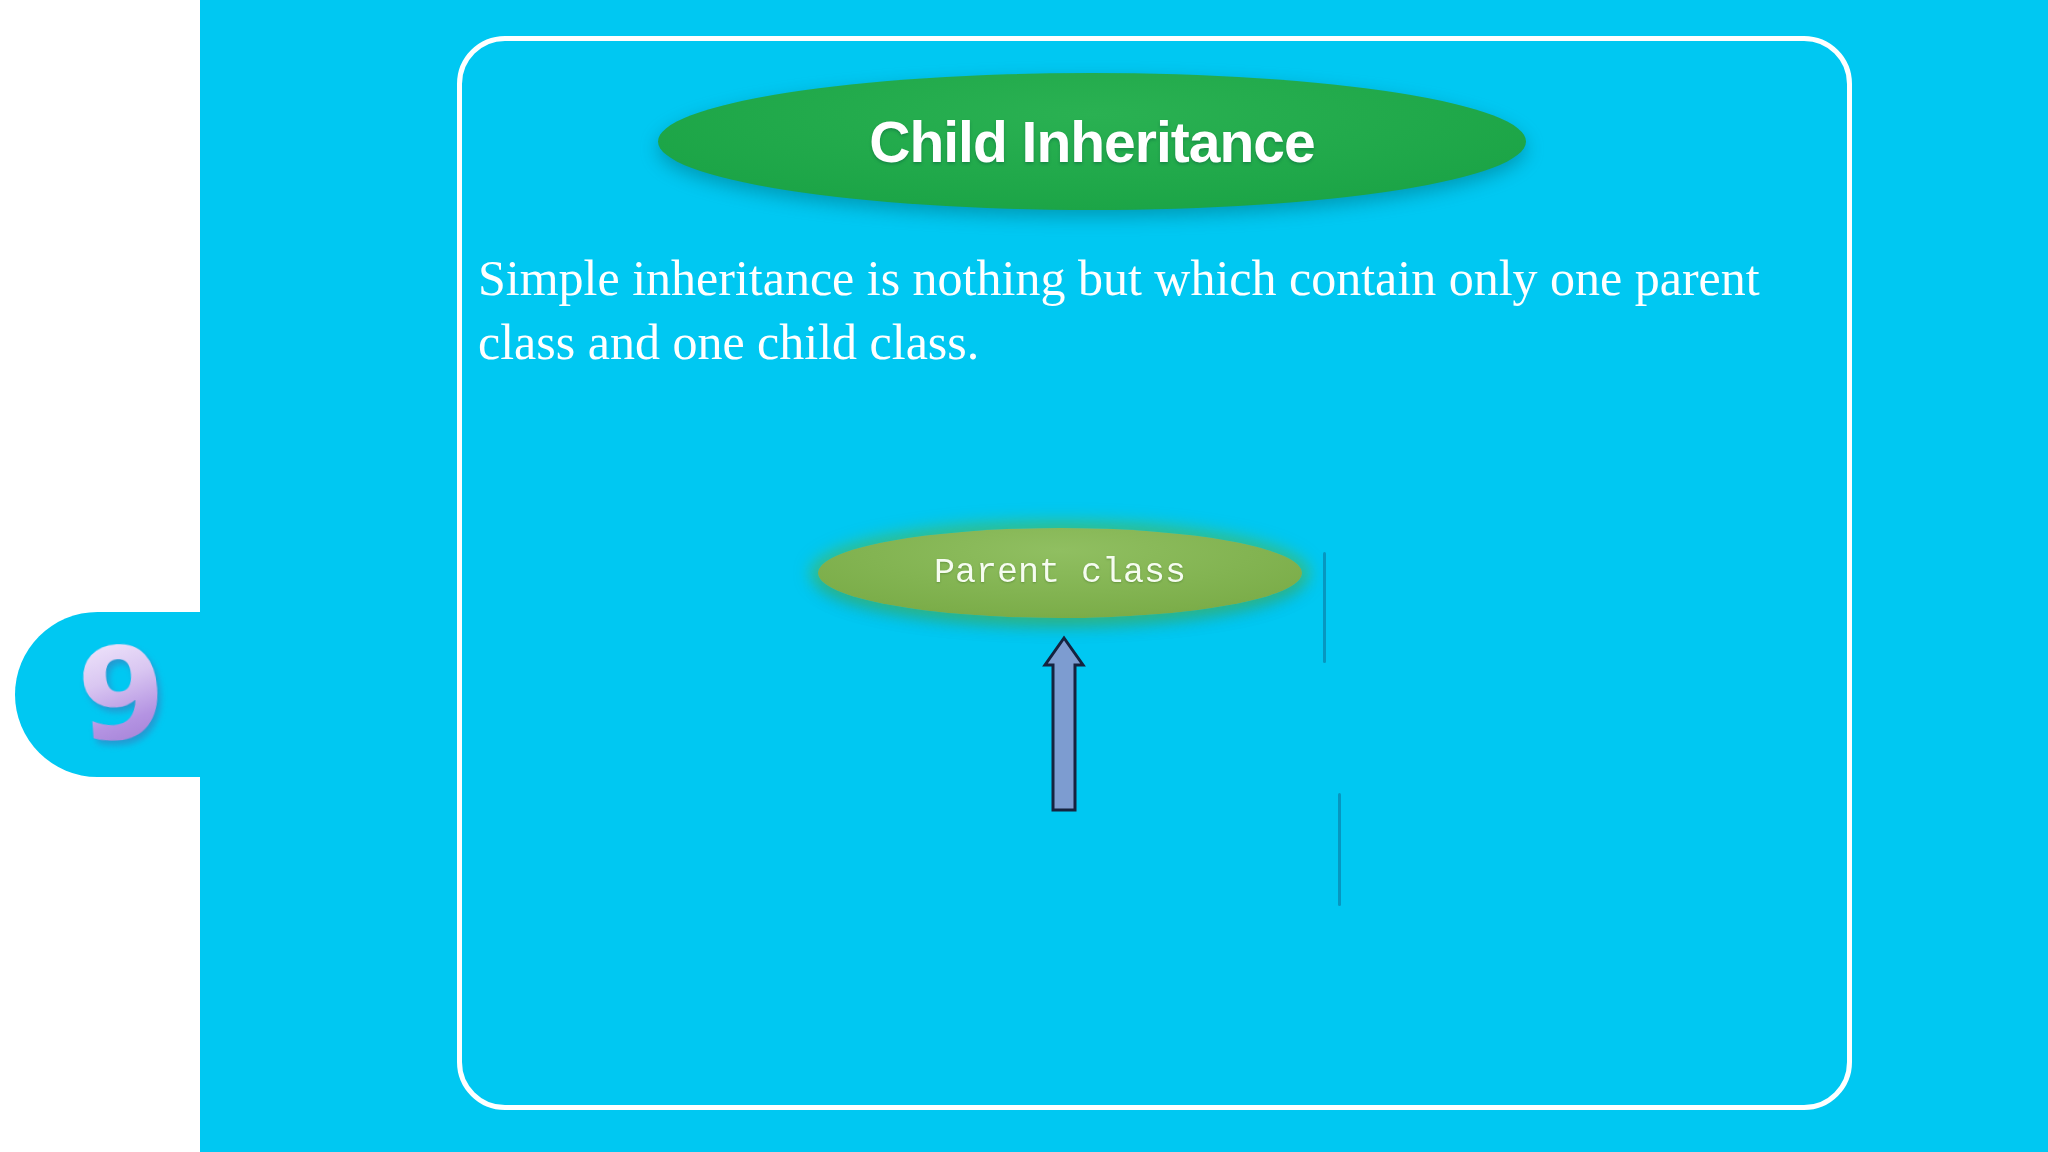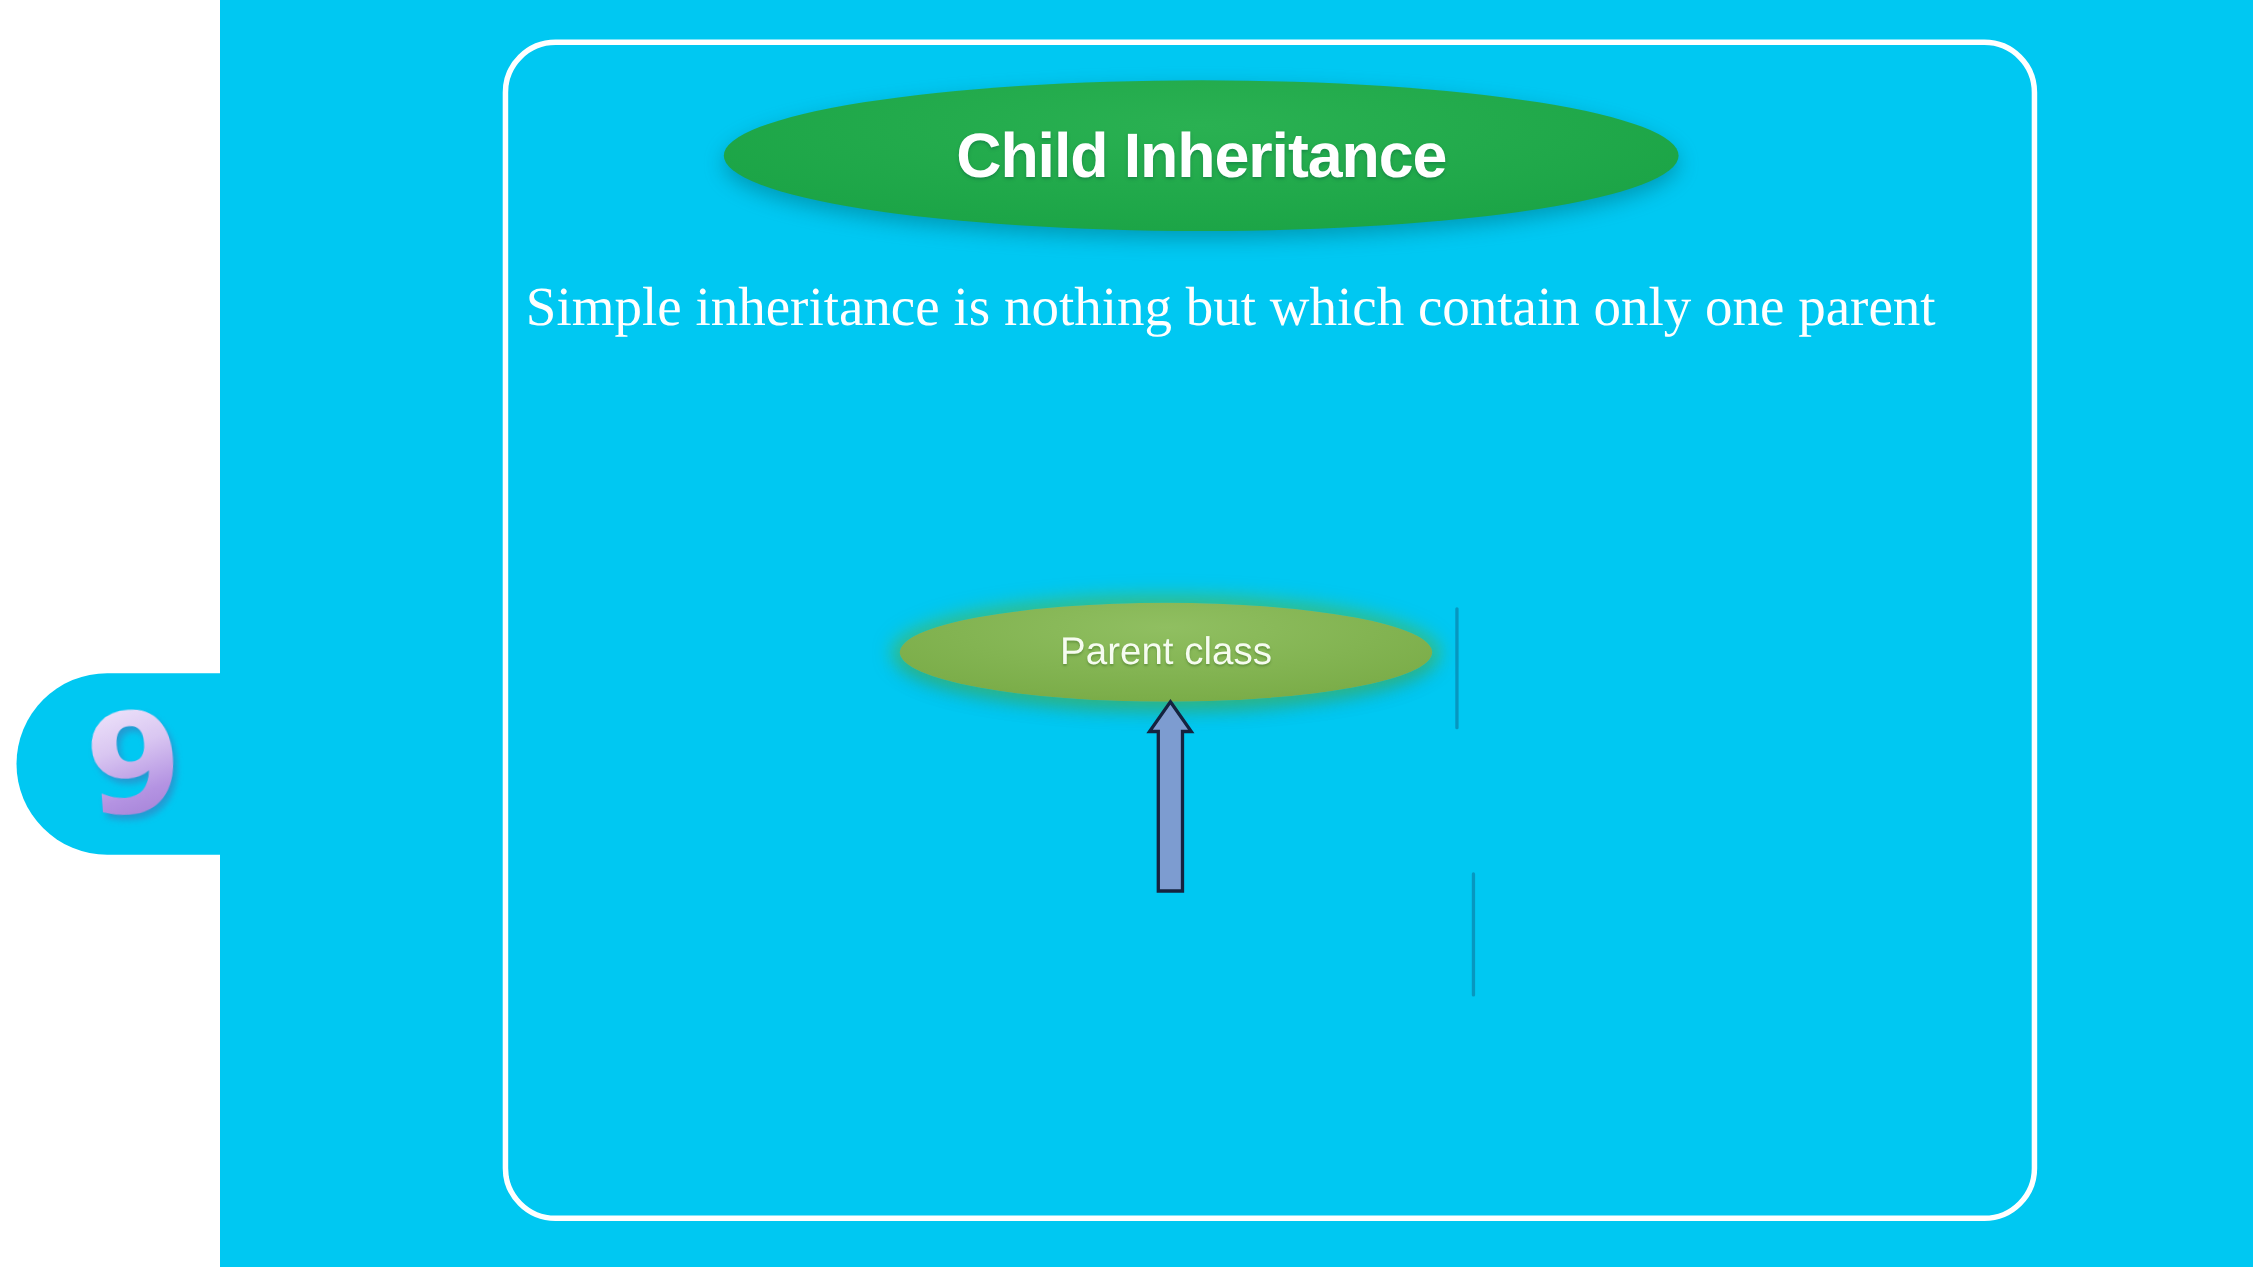--- a/index.html
+++ b/index.html
@@ -46,21 +46,21 @@
     font-size:50px;line-height:64px;
   }
   .body-line{white-space:nowrap;}
   
   .node{
     position:absolute;border-radius:50%;
     background:radial-gradient(120% 140% at 50% 25%,var(--node-green-light) 0%,var(--node-green) 50%,#669d37 85%,var(--node-green-dark) 100%);
     box-shadow:0 0 15px 8px rgba(85,185,66,0.55),0 9px 16px rgba(0,110,130,0.28);
     display:flex;align-items:center;justify-content:center;
   }
-  .node-parent{left:818px;top:548px;width:484px;height:90px;}
+  .node-parent{left:818px;top:528px;width:484px;height:90px;font-family:Liberation Mono, monospace;}
   .node-child{left:830px;top:805px;width:488px;height:92px;}
   .node-label{
     color:#f6fcf0;font-size:35px;white-space:nowrap;
     text-shadow:0 1px 2px rgba(40,90,20,0.35);
   }
   
   .arrow-svg{position:absolute;left:1040px;top:634px;width:48px;height:180px;overflow:visible;}
   .arrow-svg polygon{
     fill:var(--arrow-fill);stroke:var(--arrow-stroke);stroke-width:3;stroke-linejoin:miter;
   }
@@ -81,20 +81,21 @@
   </div>
 
   <div class="slide-frame"></div>
 
   <div class="title-ellipse">
     <span class="title-text">Child Inheritance</span>
   </div>
 
   <div class="body-text">
     <div class="body-line">Simple inheritance is nothing but which contain only one parent</div>
+    <div class="body-line">class and one child class.</div>
   </div>
 
   <div class="node node-parent">
     <span class="node-label">Parent class</span>
   </div>
 
   <svg class="arrow-svg" viewBox="0 0 48 180" xmlns="http://www.w3.org/2000/svg">
     <polygon points="24,4 43,31 35,31 35,176 13,176 13,31 5,31"></polygon>
   </svg>
 

